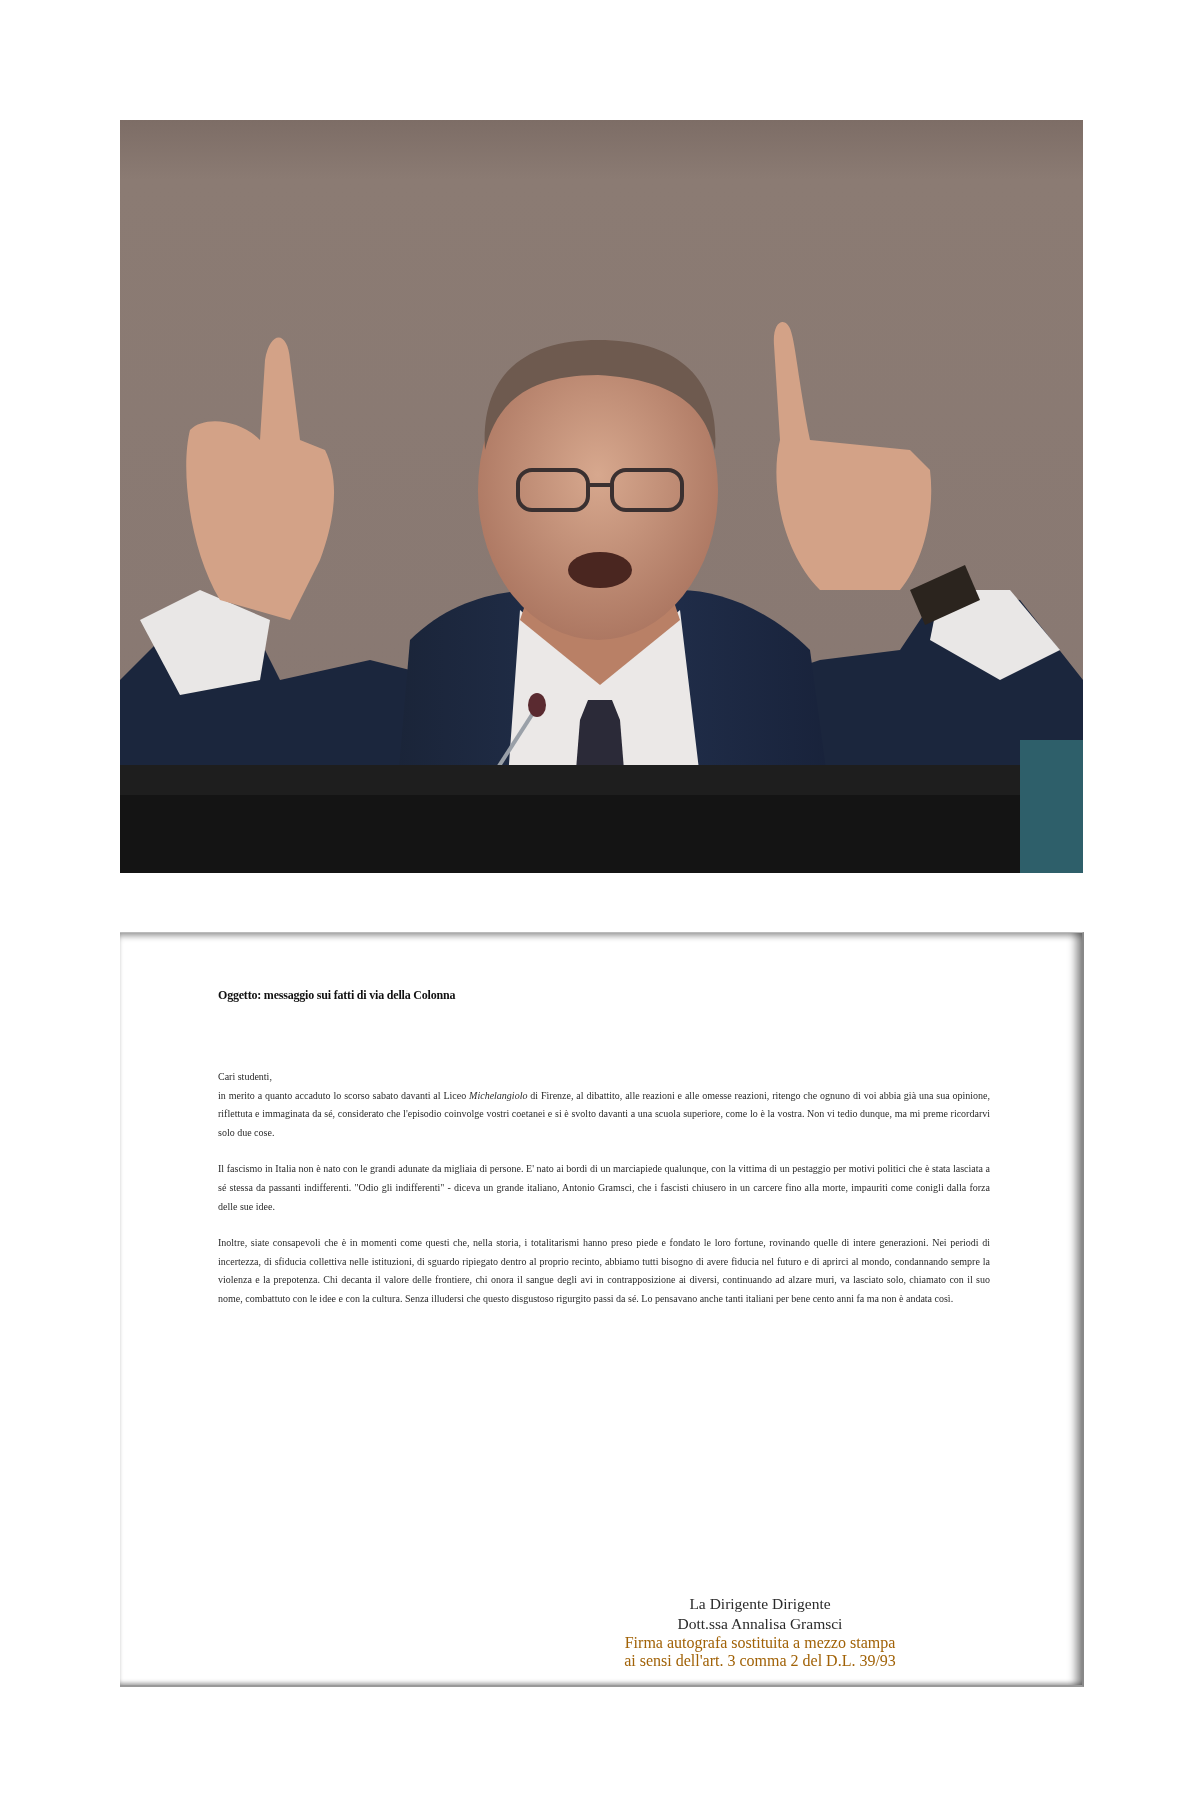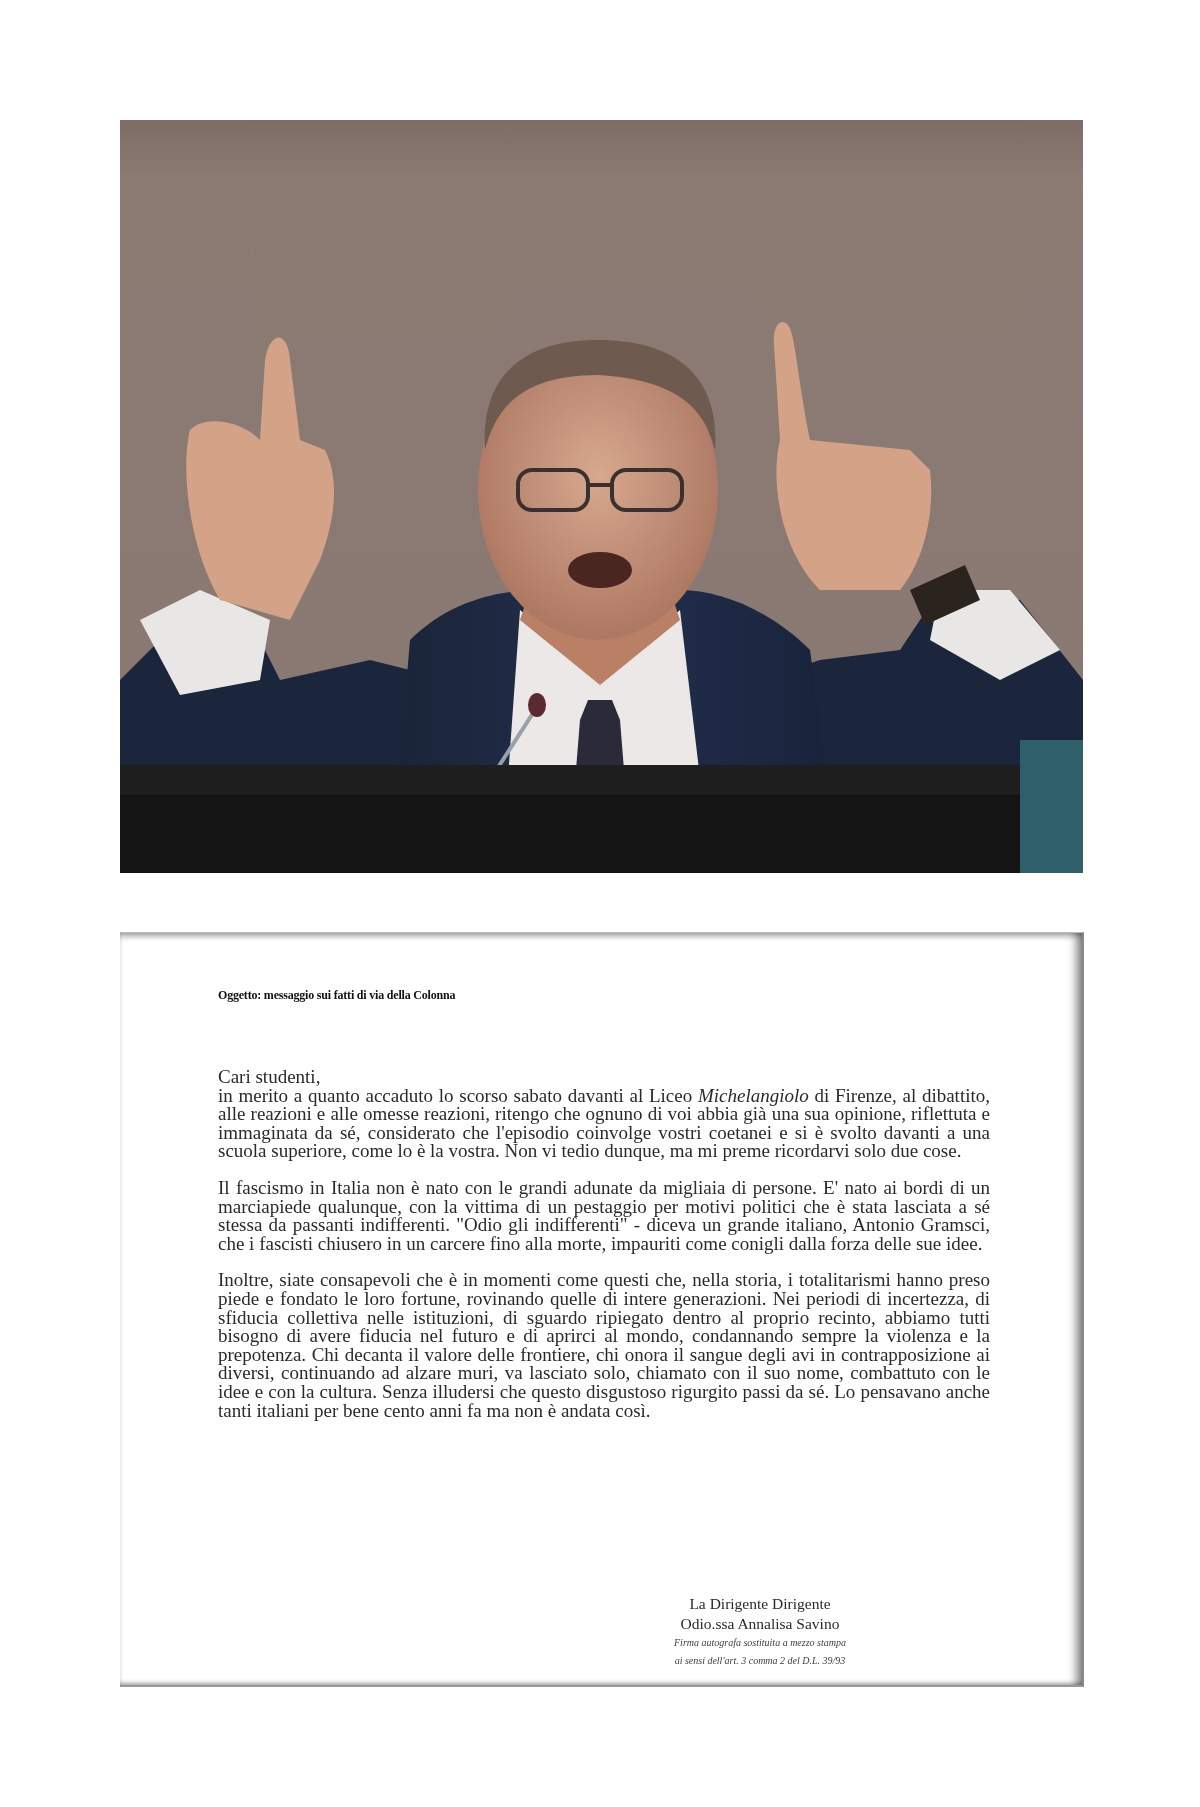--- a/index.html
+++ b/index.html
@@ -20,30 +20,30 @@
       border-top: 1px solid #bbb; border-right: 2px solid #888; border-bottom: 2px solid #999;
       overflow: hidden;
       color: #1a1a1a;
     }
     .subject {
       position: absolute; left: 98px; top: 55px;
       font-weight: bold; font-size: 12px; letter-spacing: -0.2px; color: #111;
     }
     .body-text {
       position: absolute; left: 98px; top: 135px; width: 772px;
-      font-size: 19px; line-height: 18.6px; color: #2a2a2a; text-align: justify;
+      font-size: 10px; line-height: 18.6px; color: #2a2a2a; text-align: justify;
     }
     .body-text p { margin: 0 0 18px 0; }
     .body-text .greeting { display: block; }
     .body-text em { }
     .signature {
       position: absolute; left: 480px; top: 661px; width: 320px; text-align: center;
       font-size: 15.5px; line-height: 20px; color: #2a2a2a;
     }
-    .signature .note { font-style: italic; font-size: 10px; line-height: 18px; color: #404040; }
+    .signature .note { font-size: 16px; line-height: 18px; color: #a16207; }
   </style>
 </head>
 <body>
 
 <div class="photo">
   <svg viewBox="0 0 963 753" preserveAspectRatio="none">
     <defs>
       <linearGradient id="bg" x1="0" y1="0" x2="0" y2="1">
         <stop offset="0" stop-color="#7d6d66"></stop>
         <stop offset="0.08" stop-color="#8b7b73"></stop>
@@ -106,17 +106,17 @@
   <div class="body-text">
     <p>
       <span class="greeting">Cari studenti,</span><span>in merito a quanto accaduto lo scorso sabato davanti al Liceo </span><em>Michelangiolo</em><span> di Firenze, al dibattito, alle reazioni e alle omesse reazioni, ritengo che ognuno di voi abbia già una sua opinione, riflettuta e immaginata da sé, considerato che l'episodio coinvolge vostri coetanei e si è svolto davanti a una scuola superiore, come lo è la vostra. Non vi tedio dunque, ma mi preme ricordarvi solo due cose.</span>
     </p>
     <p>Il fascismo in Italia non è nato con le grandi adunate da migliaia di persone. E' nato ai bordi di un marciapiede qualunque, con la vittima di un pestaggio per motivi politici che è stata lasciata a sé stessa da passanti indifferenti. "Odio gli indifferenti" - diceva un grande italiano, Antonio Gramsci, che i fascisti chiusero in un carcere fino alla morte, impauriti come conigli dalla forza delle sue idee.</p>
     <p>Inoltre, siate consapevoli che è in momenti come questi che, nella storia, i totalitarismi hanno preso piede e fondato le loro fortune, rovinando quelle di intere generazioni. Nei periodi di incertezza, di sfiducia collettiva nelle istituzioni, di sguardo ripiegato dentro al proprio recinto, abbiamo tutti bisogno di avere fiducia nel futuro e di aprirci al mondo, condannando sempre la violenza e la prepotenza. Chi decanta il valore delle frontiere, chi onora il sangue degli avi in contrapposizione ai diversi, continuando ad alzare muri, va lasciato solo, chiamato con il suo nome, combattuto con le idee e con la cultura. Senza illudersi che questo disgustoso rigurgito passi da sé. Lo pensavano anche tanti italiani per bene cento anni fa ma non è andata così.</p>
   </div>
 
   <div class="signature">
     <div>La Dirigente Dirigente</div>
-    <div>Odio.ssa Annalisa Savino</div>
+    <div>Dott.ssa Annalisa Gramsci</div>
     <div class="note">Firma autografa sostituita a mezzo stampa</div>
     <div class="note">ai sensi dell'art. 3 comma 2 del D.L. 39/93</div>
   </div>
 </div>
 
 </body></html>

